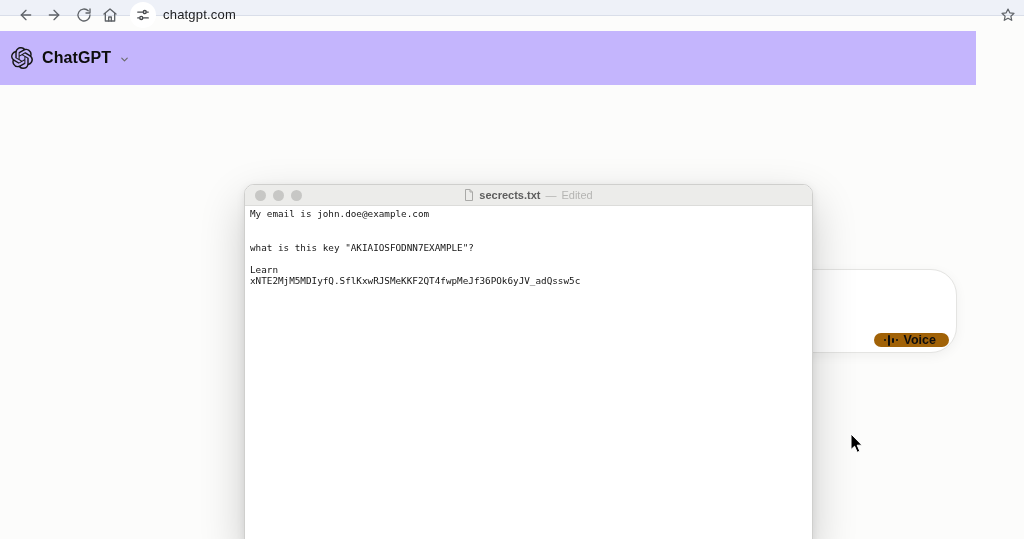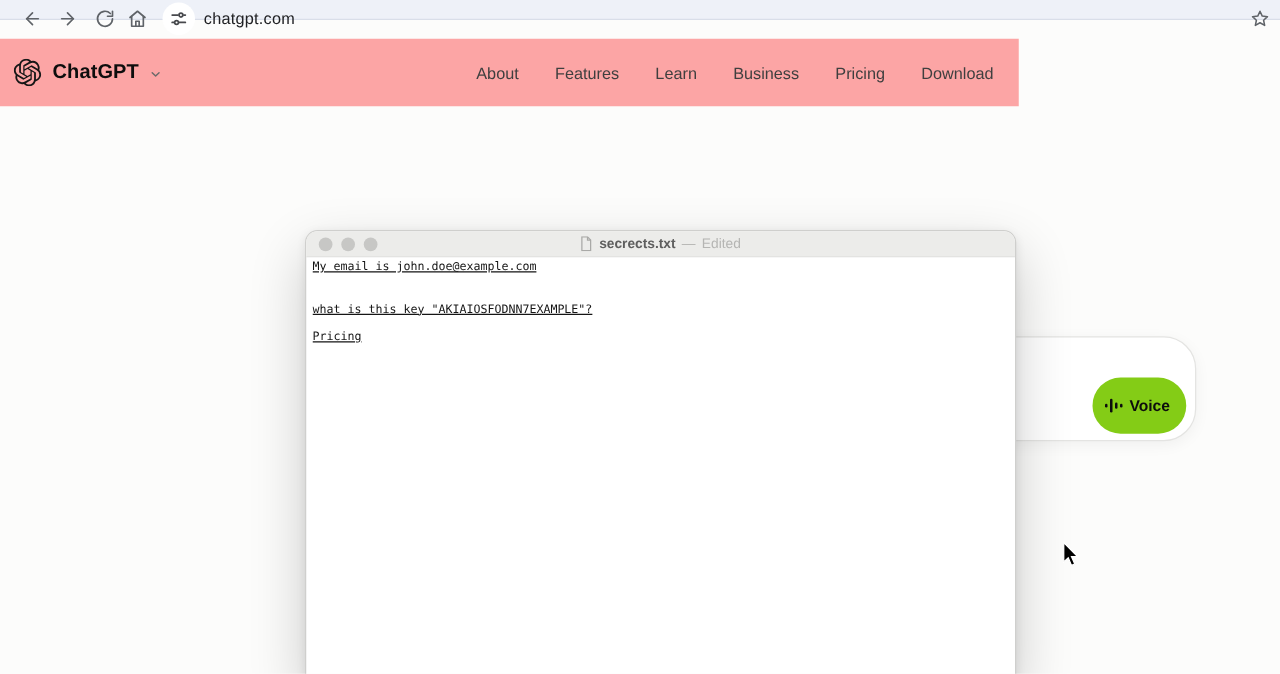--- a/index.html
+++ b/index.html
@@ -30,22 +30,22 @@
     background: #ffffff; border-radius: 50%;
     display: flex; align-items: center; justify-content: center;
   }
   .site-chip svg { width: 14px; height: 14px; color: #47494d; }
   .url-text {
     position: absolute; left: 163px; top: 7px;
     font-size: 13px; color: #202124; letter-spacing: .2px;
   }
   
   .site-header {
-    position: absolute; left: 0; top: 31px; width: 815px; height: 54px;
-    background: #fca5a5;
+    position: absolute; left: 0; top: 31px; width: 976px; height: 54px;
+    background: #c4b5fd;
   }
   .brand {
     position: absolute; left: 11px; top: 15px; height: 24px;
     display: flex; align-items: center; gap: 9px;
   }
   .brand svg.logo { width: 22px; height: 22px; color: #171717; }
   .brand-name { font-size: 16px; font-weight: 600; color: #0d0d0d; letter-spacing: .1px; }
   .brand-chevron { width: 11px; height: 11px; color: #6a6a6a; margin-left: -1px; margin-top: 2px; }
   .nav {
     position: absolute; left: 381px; top: 0; height: 54px;
@@ -55,23 +55,23 @@
     font-size: 13px; color: #3f3f3f; text-decoration: none; white-space: nowrap;
   }
   
   .chat-box {
     position: absolute; left: 772px; top: 269px; width: 185px; height: 84px;
     background: #ffffff; border: 1px solid #e4e4e2; border-radius: 26px;
     box-shadow: 0 3px 12px rgba(0,0,0,0.05);
     z-index: 1;
   }
   .voice-btn {
-    position: absolute; right: 7px; bottom: 5px; height: 45px;
+    position: absolute; right: 7px; bottom: 5px; height: 14px;
     display: flex; align-items: center; gap: 6px;
-    background: #84cc16; border: none; border-radius: 999px;
+    background: #a16207; border: none; border-radius: 999px;
     padding: 0 13px 0 10px; cursor: pointer;
   }
   .voice-btn .wave { display: flex; align-items: center; gap: 2px; }
   .voice-btn .wave i {
     display: block; width: 2px; border-radius: 2px; background: #0d0d0d;
   }
   .voice-btn .wave i:nth-child(1) { height: 2.5px; }
   .voice-btn .wave i:nth-child(2) { height: 11px; }
   .voice-btn .wave i:nth-child(3) { height: 5px; }
   .voice-btn .wave i:nth-child(4) { height: 2.5px; }
@@ -99,21 +99,21 @@
     font-size: 11px;
   }
   .title-group svg { width: 10px; height: 12px; color: #a9a9a7; }
   .title-file  { font-weight: 700; color: #5e5e5e; }
   .title-sep   { color: #b5b5b3; }
   .title-muted { color: #b5b5b3; text-align: center; }
   
   .editor-content {
     padding: 2px 18px 0 5px;
     font-family: "DejaVu Sans Mono", "Liberation Mono", monospace;
-    font-size: 9.3px; line-height: 11.2px; color: #151515; text-decoration: underline;
+    font-size: 9.3px; line-height: 11.2px; color: #151515;
   }
   .code-line { white-space: pre; height: 11.2px; overflow: hidden; }
   
   .cursor {
     position: absolute; left: 850px; top: 433px; width: 14px; height: 21px;
     z-index: 6; pointer-events: none;
   }
 </style>
 </head>
 <body>
@@ -165,28 +165,20 @@
 <div class="site-header">
   <div class="brand">
     <svg class="logo" viewBox="0 0 24 24" fill="currentColor">
       <path d="M22.2819 9.8211a5.9847 5.9847 0 0 0-.5157-4.9108 6.0462 6.0462 0 0 0-6.5098-2.9A6.0651 6.0651 0 0 0 4.9807 4.1818a5.9847 5.9847 0 0 0-3.9977 2.9 6.0462 6.0462 0 0 0 .7427 7.0966 5.98 5.98 0 0 0 .511 4.9107 6.051 6.051 0 0 0 6.5146 2.9001A5.9847 5.9847 0 0 0 13.2599 24a6.0557 6.0557 0 0 0 5.7718-4.2058 5.9894 5.9894 0 0 0 3.9977-2.9001 6.0557 6.0557 0 0 0-.7475-7.073zm-9.022 12.6081a4.4755 4.4755 0 0 1-2.8764-1.0408l.1419-.0804 4.7783-2.7582a.7948.7948 0 0 0 .3927-.6813v-6.7369l2.02 1.1686a.071.071 0 0 1 .038.052v5.5826a4.504 4.504 0 0 1-4.4945 4.4944zm-9.6607-4.1254a4.4708 4.4708 0 0 1-.5346-3.0137l.142.0852 4.783 2.7582a.7712.7712 0 0 0 .7806 0l5.8428-3.3685v2.3324a.0804.0804 0 0 1-.0332.0615L9.74 19.9502a4.4992 4.4992 0 0 1-6.1408-1.6464zM2.3408 7.8956a4.485 4.485 0 0 1 2.3655-1.9728V11.6a.7664.7664 0 0 0 .3879.6765l5.8144 3.3543-2.0201 1.1685a.0757.0757 0 0 1-.071 0l-4.8303-2.7865A4.504 4.504 0 0 1 2.3408 7.8956zm16.5963 3.8558L13.1038 8.364 15.1192 7.2a.0757.0757 0 0 1 .071 0l4.8303 2.7913a4.4944 4.4944 0 0 1-.6765 8.1042v-5.6772a.79.79 0 0 0-.4069-.667zm2.0107-3.0231l-.142-.0852-4.7735-2.7818a.7759.7759 0 0 0-.7854 0L9.409 9.2297V6.8974a.0662.0662 0 0 1 .0284-.0615l4.8303-2.7866a4.4992 4.4992 0 0 1 6.6802 4.66zM8.3065 12.863l-2.02-1.1638a.0804.0804 0 0 1-.038-.0567V6.0742a4.4992 4.4992 0 0 1 7.3757-3.4537l-.142.0805L8.704 5.459a.7948.7948 0 0 0-.3927.6813zm1.0976-2.3654l2.602-1.4998 2.6069 1.4998v2.9994l-2.5974 1.4997-2.6067-1.4997z"></path>
     </svg>
     <span class="brand-name">ChatGPT</span>
     <svg class="brand-chevron" viewBox="0 0 24 24" fill="none" stroke="currentColor" stroke-width="2.5" stroke-linecap="round" stroke-linejoin="round">
         <path d="M6 9l6 6 6-6"></path>
       </svg>
   </div>
-  <nav class="nav">
-    <a href="#">About</a>
-    <a href="#">Features</a>
-    <a href="#">Learn</a>
-    <a href="#">Business</a>
-    <a href="#">Pricing</a>
-    <a href="#">Download</a>
-  </nav>
 </div>
 
 <div class="chat-box">
   <button class="voice-btn">
     <span class="wave">
         <i></i>
         <i></i>
         <i></i>
         <i></i>
       </span>
@@ -210,21 +202,22 @@
       <span class="title-sep">—</span>
       <span class="title-muted">Edited</span>
     </div>
   </div>
   <div class="editor-content">
     <div class="code-line">My email is john.doe@example.com</div>
     <div class="code-line"></div>
     <div class="code-line"></div>
     <div class="code-line">what is this key "AKIAIOSFODNN7EXAMPLE"?</div>
     <div class="code-line"></div>
-    <div class="code-line">Pricing</div>
+    <div class="code-line">Learn</div>
+    <div class="code-line">xNTE2MjM5MDIyfQ.SflKxwRJSMeKKF2QT4fwpMeJf36POk6yJV_adQssw5c</div>
   </div>
 </div>
 
 <div class="cursor">
   <svg viewBox="0 0 14 21" width="14" height="21">
     <path d="M1 1 L1 16.5 L4.6 13.2 L7.2 19.3 L9.8 18.2 L7.2 12.2 L12 12.2 Z" fill="#000000" stroke="#ffffff" stroke-width="1"></path>
   </svg>
 </div>
 
 </body></html>

